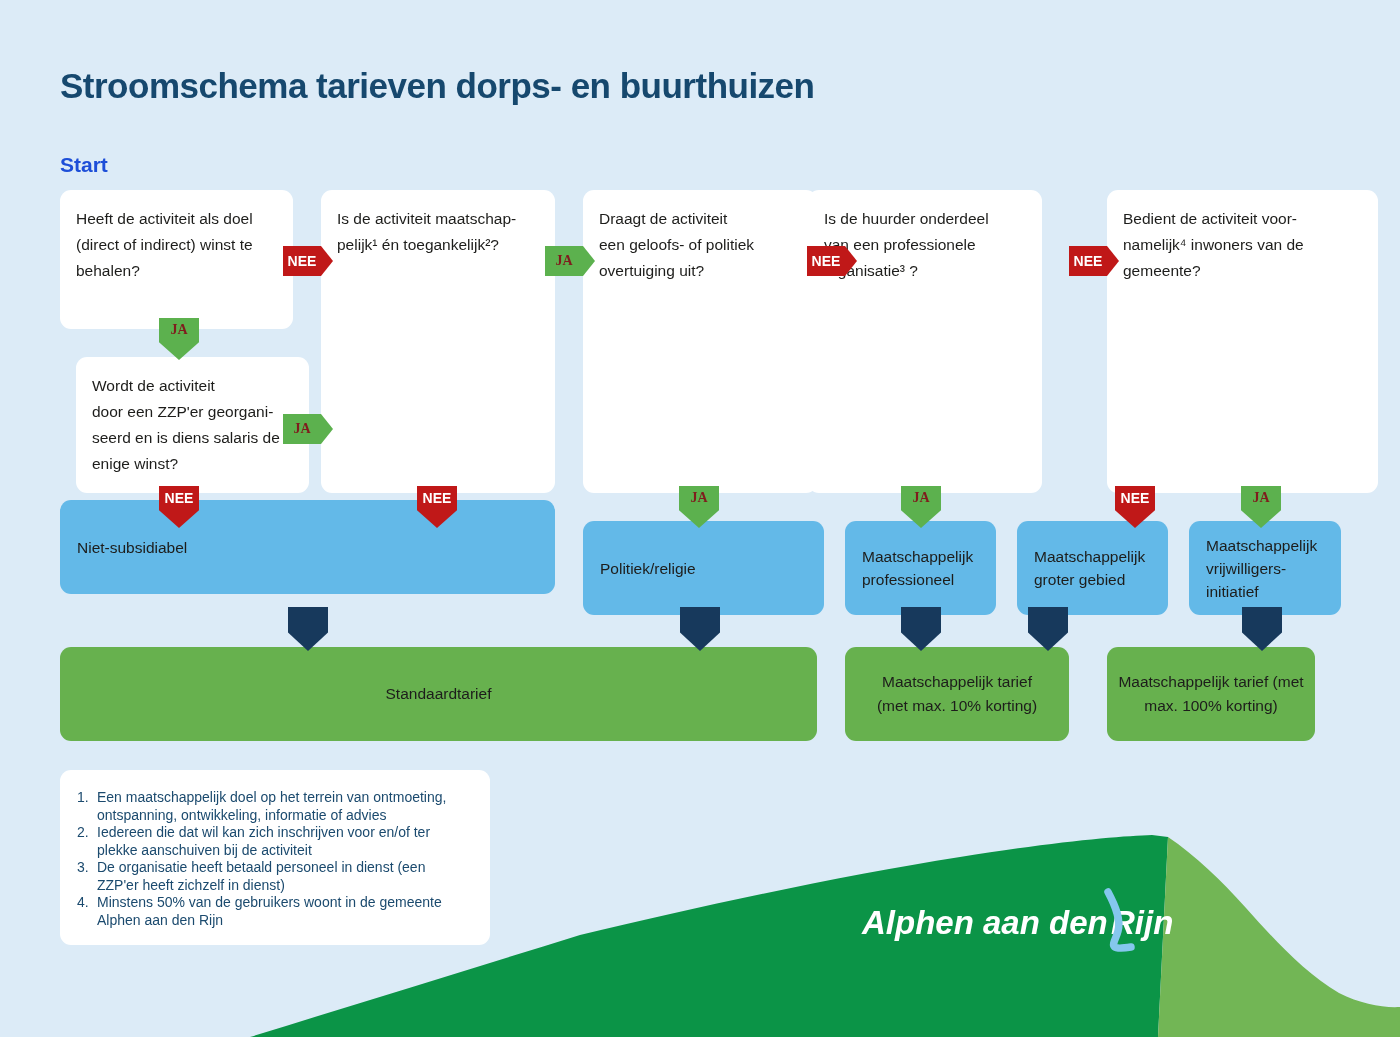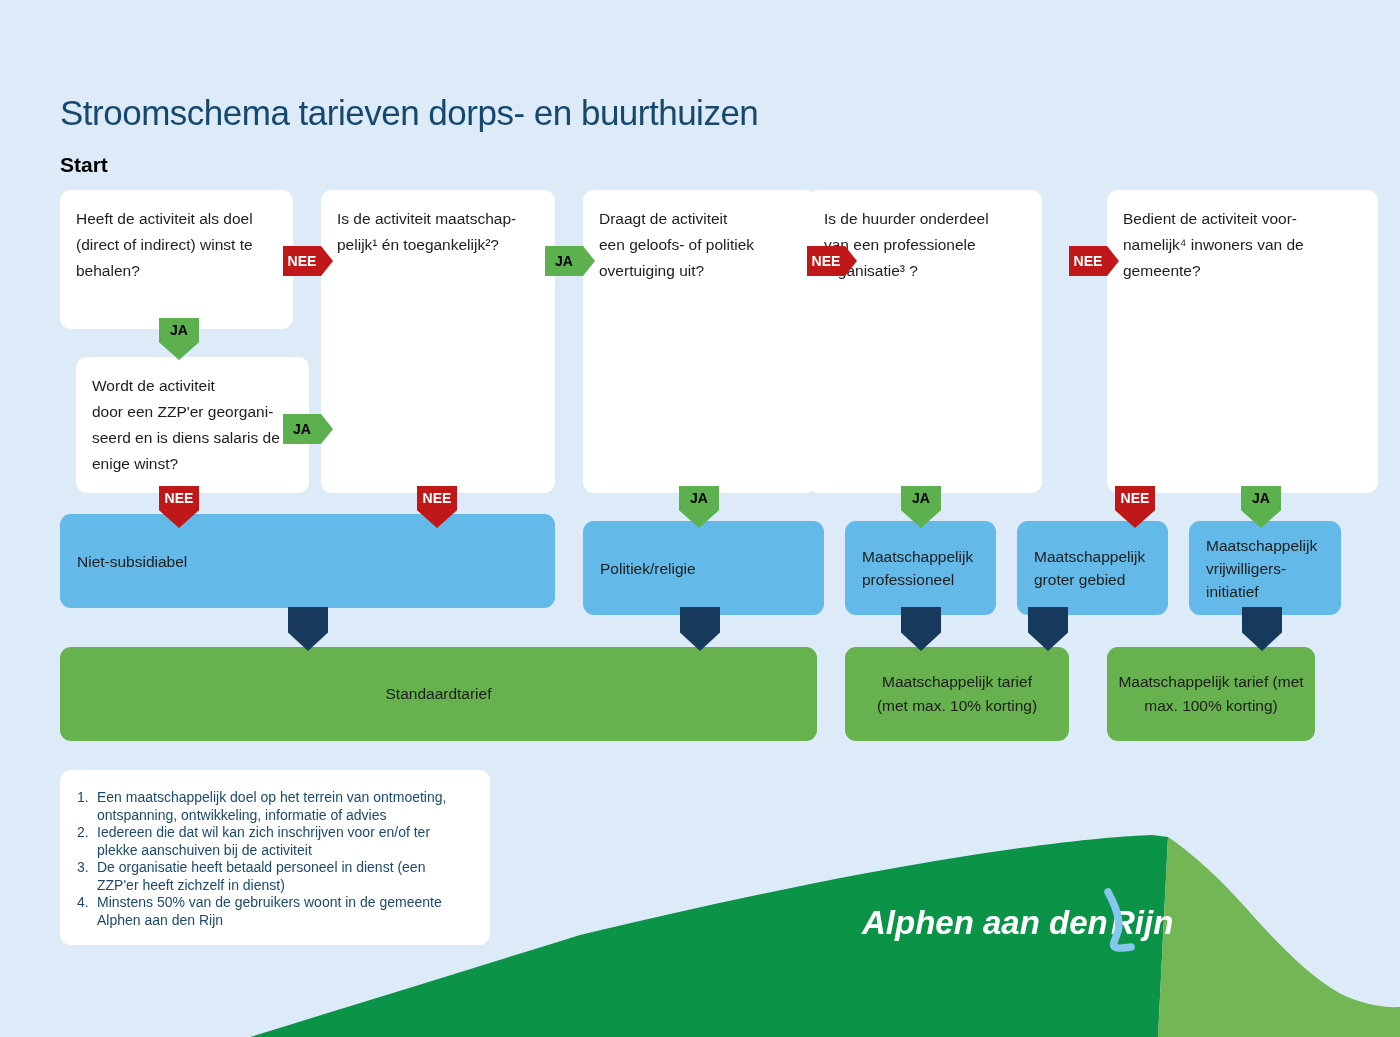--- a/index.html
+++ b/index.html
@@ -4,25 +4,25 @@
 <style>
   html,body{margin:0;padding:0;background:#b9cfe2;}
   .canvas{
     position:relative;width:1400px;height:1037px;overflow:hidden;
     background:#dcebf7;
     font-family:"Liberation Sans",sans-serif;
     color:#1d1d1b;
   }
   .page-title{
     position:absolute;left:60px;top:66px;
-    font-size:35px;font-weight:normal;color:#16486e;letter-spacing:-0.5px;margin-top:27px;
+    font-size:35px;font-weight:bold;color:#16486e;letter-spacing:-0.5px;
   }
   .start-label{
     position:absolute;left:60px;top:153px;
-    font-size:21px;font-weight:bold;color:#000000;
+    font-size:21px;font-weight:bold;color:#1d4ed8;
   }
   .qbox{
     position:absolute;background:#ffffff;border-radius:11px;
     display:flex;align-items:flex-start;
   }
   .qtext{
     padding:16px;font-size:15.5px;line-height:26px;white-space:pre-line;
   }
   .bluebox{
     position:absolute;background:#63b9e8;border-radius:11px;height:94px;
@@ -42,21 +42,21 @@
     font-size:14px;font-weight:bold;
   }
   .arrow-down{
     position:absolute;width:40px;height:42px;z-index:5;
     clip-path:polygon(0 0,100% 0,100% 58%,50% 100%,0 58%);
     display:flex;align-items:flex-start;justify-content:center;
     padding-top:1px;box-sizing:border-box;
     font-size:14px;font-weight:bold;line-height:22px;
   }
   .nee{background:#c01818;color:#ffffff;}
-  .ja{background:#5cb14e;color:#000000;}
+  .ja{background:#5cb14e;color:#7f1d1d;font-family:Liberation Serif, serif;}
   .arrow-navy{
     position:absolute;width:40px;height:44px;z-index:5;background:#17395c;
     clip-path:polygon(0 0,100% 0,100% 58%,50% 100%,0 58%);
   }
   .footnotes{
     position:absolute;left:60px;top:770px;width:430px;height:175px;
     background:#ffffff;border-radius:11px;box-sizing:border-box;
     padding:19px 20px 16px 17px;
     color:#1b4a6e;font-size:14px;line-height:17.5px;
   }
@@ -150,21 +150,21 @@
   <div class="arrow-down ja" style="left:901px;top:486px">
     <span>JA</span>
   </div>
   <div class="arrow-down nee" style="left:1115px;top:486px">
     <span>NEE</span>
   </div>
   <div class="arrow-down ja" style="left:1241px;top:486px">
     <span>JA</span>
   </div>
 
-  <div class="bluebox" style="left:60px;top:514px;width:495px">
+  <div class="bluebox" style="left:60px;top:500px;width:495px">
     <div class="btext">Niet-subsidiabel</div>
   </div>
   <div class="bluebox" style="left:583px;top:521px;width:241px">
     <div class="btext">Politiek/religie</div>
   </div>
   <div class="bluebox" style="left:845px;top:521px;width:151px">
     <div class="btext">Maatschappelijk
 professioneel</div>
   </div>
   <div class="bluebox" style="left:1017px;top:521px;width:151px">

